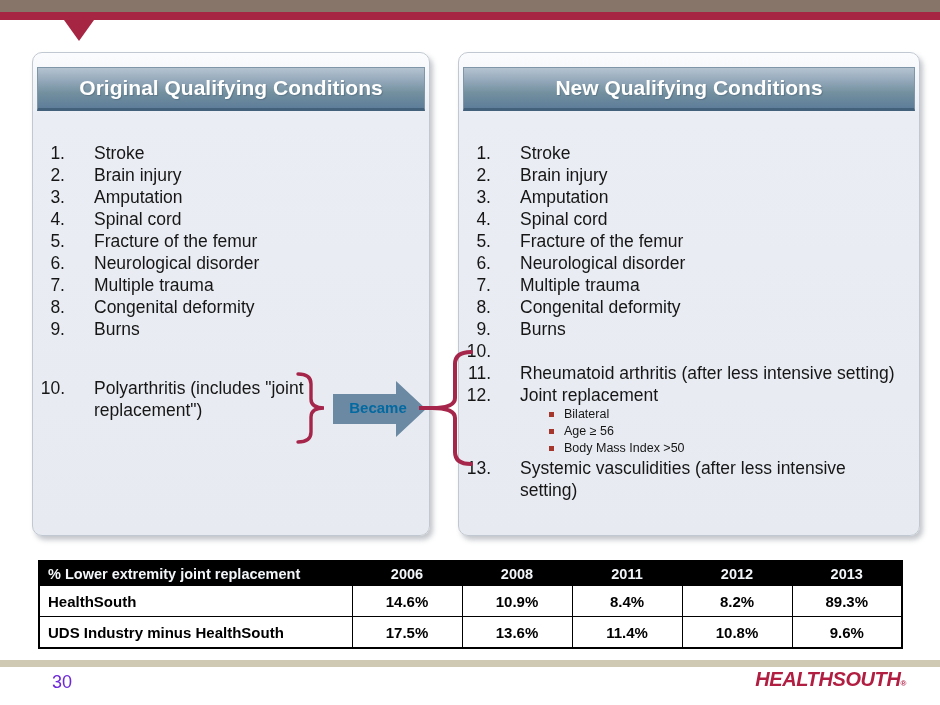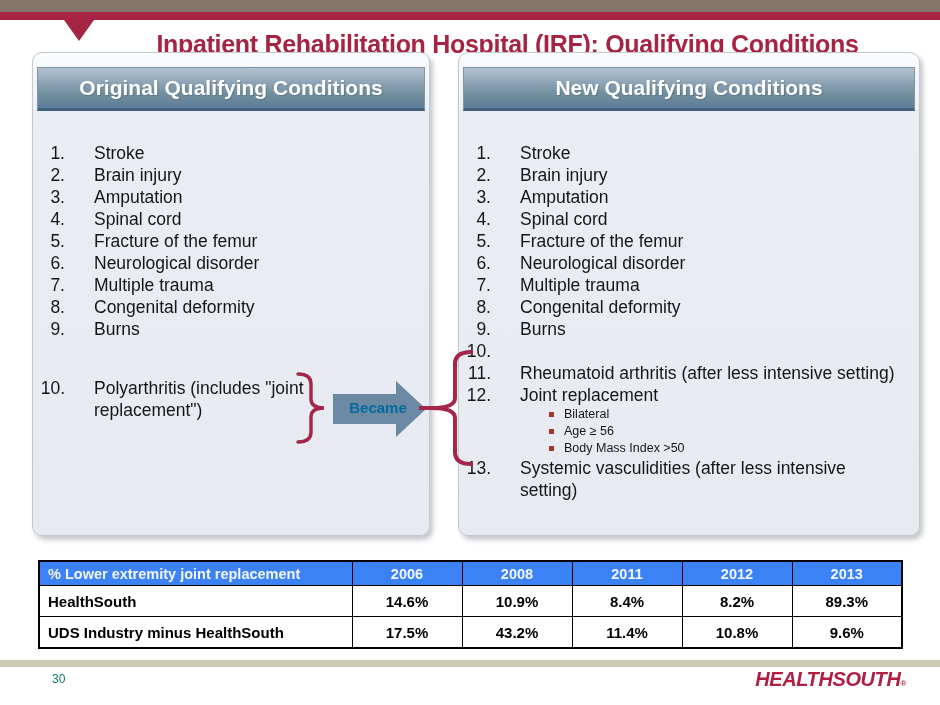--- a/index.html
+++ b/index.html
@@ -55,49 +55,48 @@
   
   .cmp-table {
     position:absolute; left:38px; top:560px; width:863px;
     border-collapse:collapse; table-layout:fixed;
     border:2px solid #000000;
   }
   .cmp-table th, .cmp-table td {
     border:1px solid #000000; padding:0 8px; overflow:hidden; white-space:nowrap;
   }
   .cmp-table th {
-    background:#3b82f6; color:#F3F6F9; font-size:14.5px; font-weight:bold;
+    background:#000000; color:#F3F6F9; font-size:14.5px; font-weight:bold;
     height:23px; text-align:center;
   }
   .cmp-table th.first { text-align:left; }
   .cmp-table td {
     background:#ffffff; color:#000000; font-size:15px; font-weight:bold;
     height:30px; text-align:center;
   }
   .cmp-table td.first { text-align:left; }
   
   .footer-line { position:absolute; left:0; top:660px; width:940px; height:7px; background:#CFC8B2; }
-  .page-number { position:absolute; left:52px; top:672px; font-size:12px; color:#0f766e; }
+  .page-number { position:absolute; left:52px; top:672px; font-size:18px; color:#6d28d9; }
   .logo {
     position:absolute; right:34px; top:668px;
     font-size:20px; font-weight:bold; font-style:italic;
     color:#B11E41; letter-spacing:-0.4px;
   }
   .logo .reg { font-size:8px; font-style:normal; vertical-align:baseline; }
 </style>
 </head>
 <body>
 
 <div class="slide">
 
   <div class="bar-brown"></div>
   <div class="bar-crimson"></div>
   <div class="accent-triangle"></div>
 
-  <div class="slide-title">Inpatient Rehabilitation Hospital (IRF): Qualifying Conditions</div>
 
   <div class="panel panel-left">
     <div class="panel-header">Original Qualifying Conditions</div>
     <div class="qlist">
       <div class="qitem">
           <span class="qnum">1.</span>
           <span class="qtext">Stroke</span>
         </div>
       <div class="qitem">
           <span class="qnum">2.</span>
@@ -244,21 +243,21 @@
       <td class="first">HealthSouth</td>
       <td>14.6%</td>
       <td>10.9%</td>
       <td>8.4%</td>
       <td>8.2%</td>
       <td>89.3%</td>
     </tr>
     <tr>
       <td class="first">UDS Industry minus HealthSouth</td>
       <td>17.5%</td>
-      <td>43.2%</td>
+      <td>13.6%</td>
       <td>11.4%</td>
       <td>10.8%</td>
       <td>9.6%</td>
     </tr>
   </tbody>
     </table>
 
   <div class="footer-line"></div>
   <div class="page-number">30</div>
   <div class="logo"><span>HEALTHSOUTH</span><span class="reg">®</span></div>

